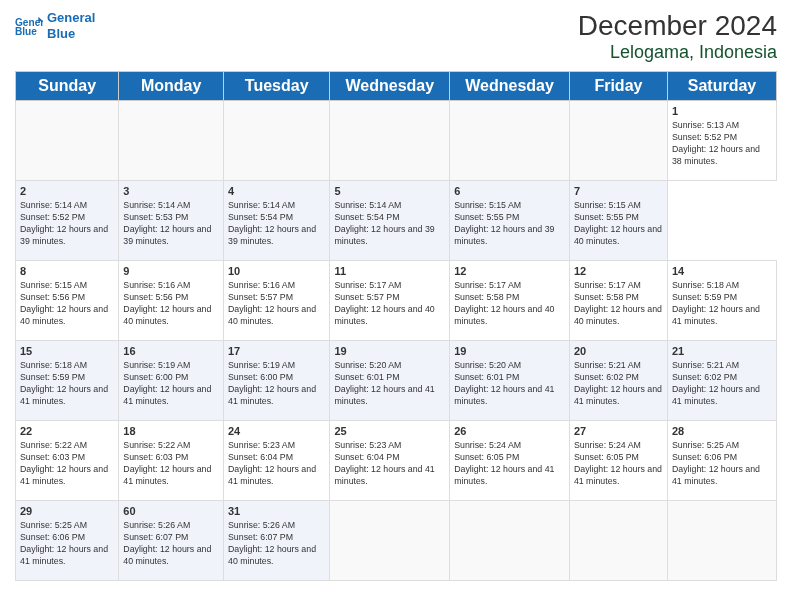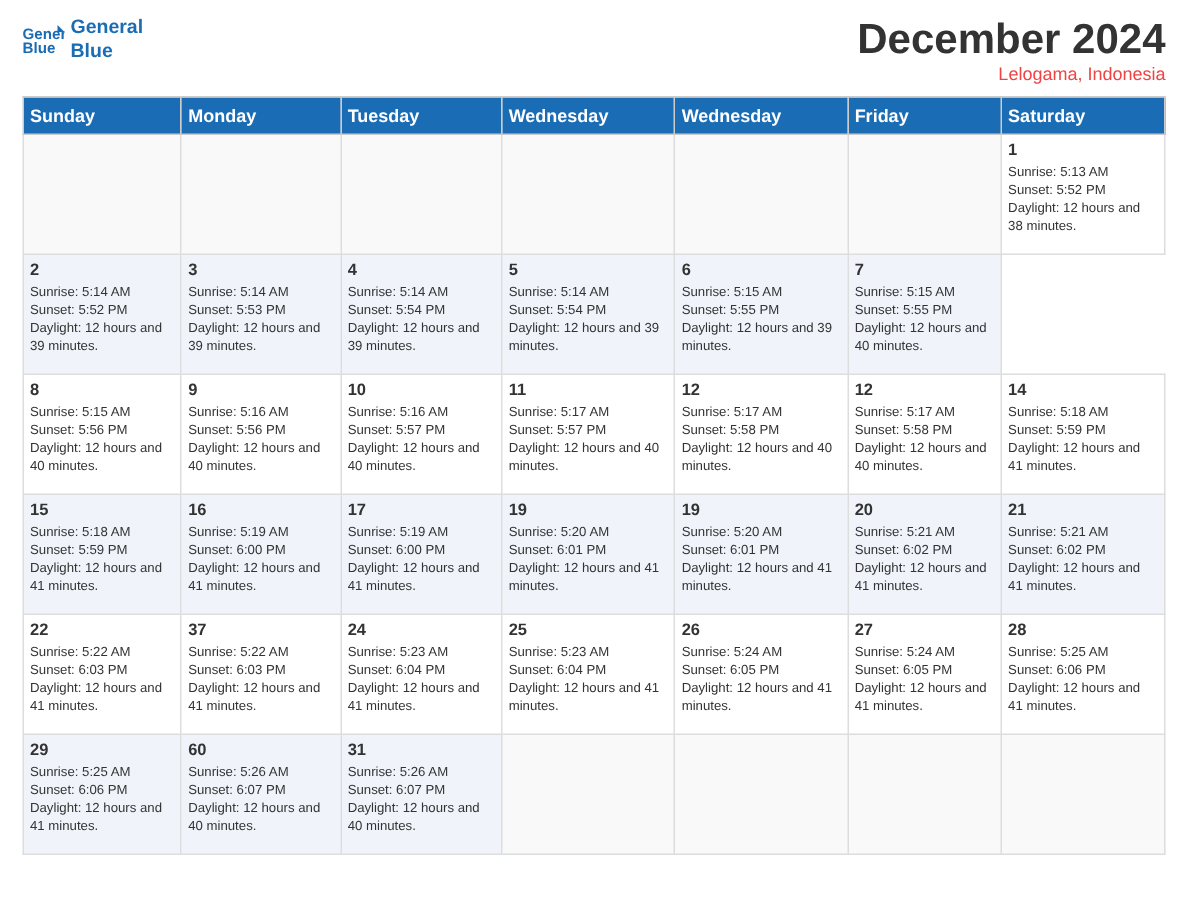--- a/index.html
+++ b/index.html
@@ -36,40 +36,40 @@
     }
     .logo-icon {
       width: 28px;
       height: 22px;
     }
     .title-block {
       text-align: right;
     }
     .month-title {
       font-size: 28px;
-      font-weight: bold;
+      font-weight: normal;
       color: #333;
     }
     .location {
-      font-size: 12px;
-      color: #ef4444;
+      font-size: 18px;
+      color: #14532d;
     }
     table {
       width: 100%;
       border-collapse: collapse;
       font-size: 9.5px;
     }
     thead tr {
       background: #1a6cb5;
       color: #fff;
     }
     thead th {
       padding: 5px 4px;
-      text-align: left;
-      font-size: 12px;
+      text-align: center;
+      font-size: 16px;
       font-weight: bold;
       border: 1px solid #ccc;
     }
     tbody tr {
       vertical-align: top;
     }
     tbody tr:nth-child(odd) {
       background: #fff;
     }
     tbody tr:nth-child(even) {
@@ -232,21 +232,21 @@
             <span class="day-num">21</span>
             <div class="day-info">Sunrise: 5:21 AM<br>Sunset: 6:02 PM<br>Daylight: 12 hours and 41 minutes.</div>
           </td>
         </tr>
         <tr>
           <td>
             <span class="day-num">22</span>
             <div class="day-info">Sunrise: 5:22 AM<br>Sunset: 6:03 PM<br>Daylight: 12 hours and 41 minutes.</div>
           </td>
           <td>
-            <span class="day-num">37</span>
+            <span class="day-num">18</span>
             <div class="day-info">Sunrise: 5:22 AM<br>Sunset: 6:03 PM<br>Daylight: 12 hours and 41 minutes.</div>
           </td>
           <td>
             <span class="day-num">24</span>
             <div class="day-info">Sunrise: 5:23 AM<br>Sunset: 6:04 PM<br>Daylight: 12 hours and 41 minutes.</div>
           </td>
           <td>
             <span class="day-num">25</span>
             <div class="day-info">Sunrise: 5:23 AM<br>Sunset: 6:04 PM<br>Daylight: 12 hours and 41 minutes.</div>
           </td>

